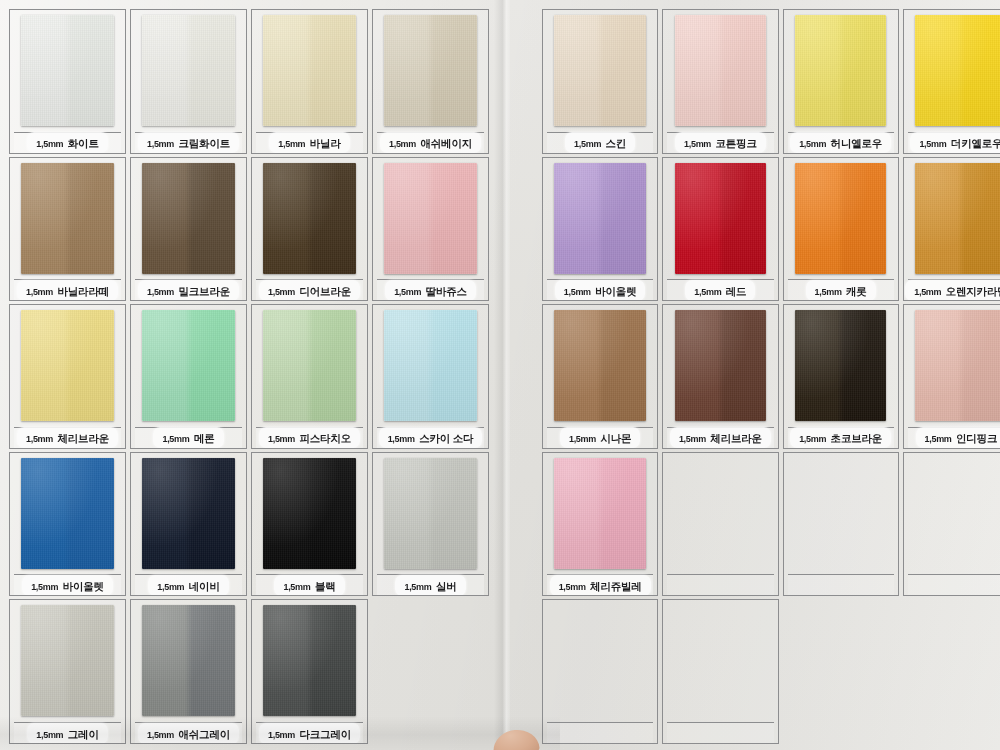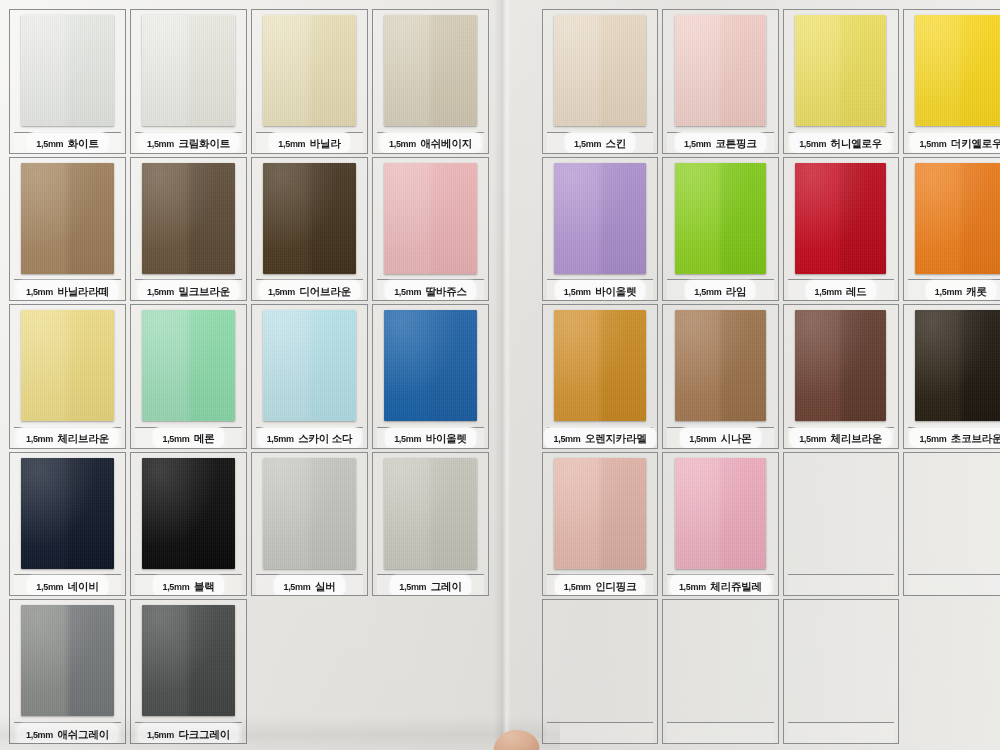--- a/index.html
+++ b/index.html
@@ -260,20 +260,28 @@
         <div class="cell">
           <div class="swatch-wrap">
             <div class="swatch" style="background: linear-gradient(90deg, rgb(159, 224, 186) 0%, rgb(159, 224, 186) 46%, rgb(141, 220, 172) 54%, rgb(141, 220, 172) 100%);"></div>
           </div>
           <div class="label">
             <span class="tape"><span class="txt thick">1,5mm</span> <span class="txt">메론</span></span>
           </div>
         </div>
         <div class="cell">
           <div class="swatch-wrap">
+            <div class="swatch" style="background: linear-gradient(90deg, rgb(194, 220, 178) 0%, rgb(194, 220, 178) 46%, rgb(179, 211, 162) 54%, rgb(179, 211, 162) 100%);"></div>
+          </div>
+          <div class="label">
+            <span class="tape"><span class="txt thick">1,5mm</span> <span class="txt">피스타치오</span></span>
+          </div>
+        </div>
+        <div class="cell">
+          <div class="swatch-wrap">
             <div class="swatch" style="background: linear-gradient(90deg, rgb(191, 229, 236) 0%, rgb(191, 229, 236) 46%, rgb(182, 226, 234) 54%, rgb(182, 226, 234) 100%);"></div>
           </div>
           <div class="label">
             <span class="tape"><span class="txt thick">1,5mm</span> <span class="txt">스카이 소다</span></span>
           </div>
         </div>
         <div class="cell">
           <div class="swatch-wrap">
             <div class="swatch" style="background: linear-gradient(90deg, rgb(26, 99, 170) 0%, rgb(26, 99, 170) 46%, rgb(26, 95, 165) 54%, rgb(26, 95, 165) 100%);"></div>
           </div>
@@ -364,28 +372,20 @@
           <div class="label">
             <span class="tape"><span class="txt thick">1,5mm</span> <span class="txt">더키옐로우</span></span>
           </div>
         </div>
         <div class="cell">
           <div class="swatch-wrap">
             <div class="swatch" style="background: linear-gradient(90deg, rgb(182, 154, 214) 0%, rgb(182, 154, 214) 46%, rgb(171, 143, 205) 54%, rgb(171, 143, 205) 100%);"></div>
           </div>
           <div class="label">
             <span class="tape"><span class="txt thick">1,5mm</span> <span class="txt">바이올렛</span></span>
-          </div>
-        </div>
-        <div class="cell">
-          <div class="swatch-wrap">
-            <div class="swatch" style="background: linear-gradient(90deg, rgb(143, 212, 34) 0%, rgb(143, 212, 34) 46%, rgb(127, 201, 22) 54%, rgb(127, 201, 22) 100%);"></div>
-          </div>
-          <div class="label">
-            <span class="tape"><span class="txt thick">1,5mm</span> <span class="txt">라임</span></span>
           </div>
         </div>
         <div class="cell">
           <div class="swatch-wrap">
             <div class="swatch" style="background: linear-gradient(90deg, rgb(200, 10, 30) 0%, rgb(200, 10, 30) 46%, rgb(185, 7, 24) 54%, rgb(185, 7, 24) 100%);"></div>
           </div>
           <div class="label">
             <span class="tape"><span class="txt thick">1,5mm</span> <span class="txt">레드</span></span>
           </div>
         </div>

